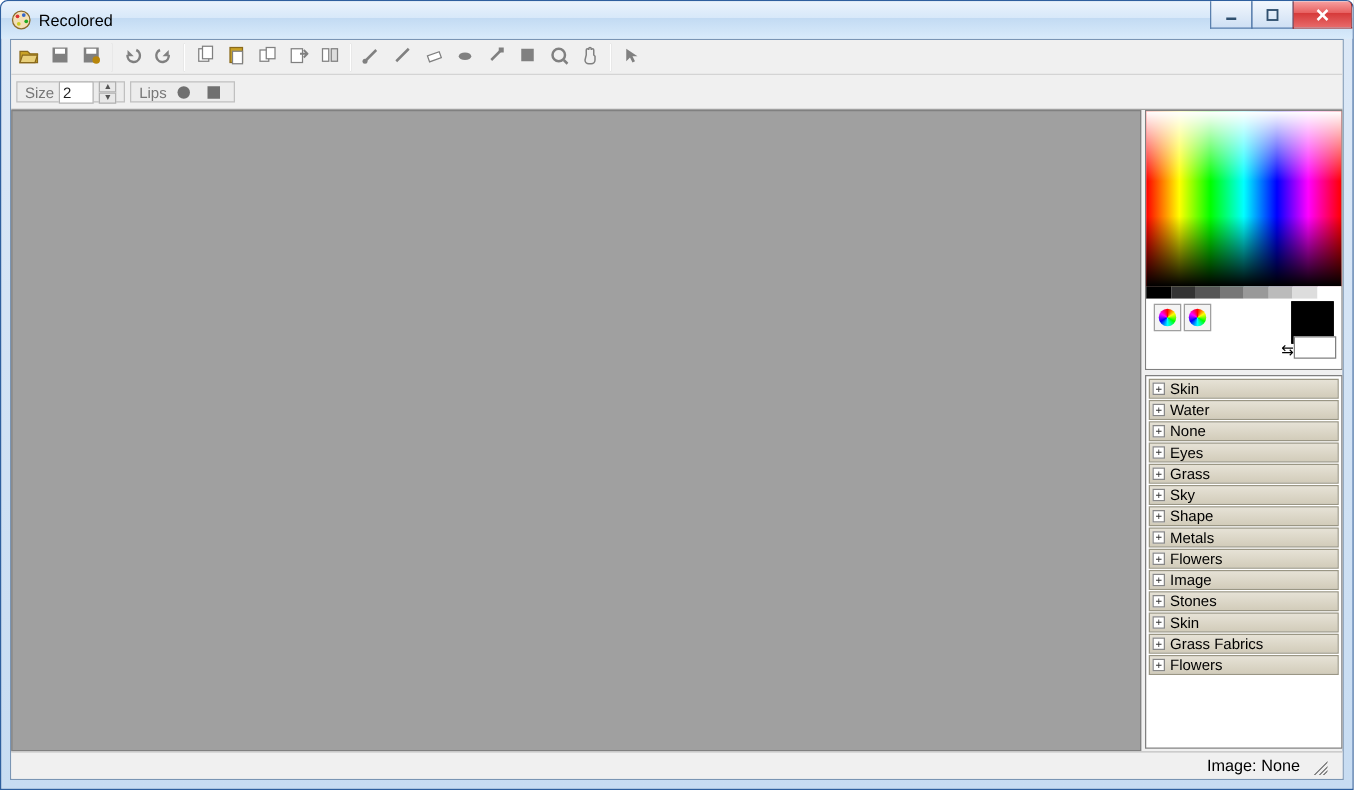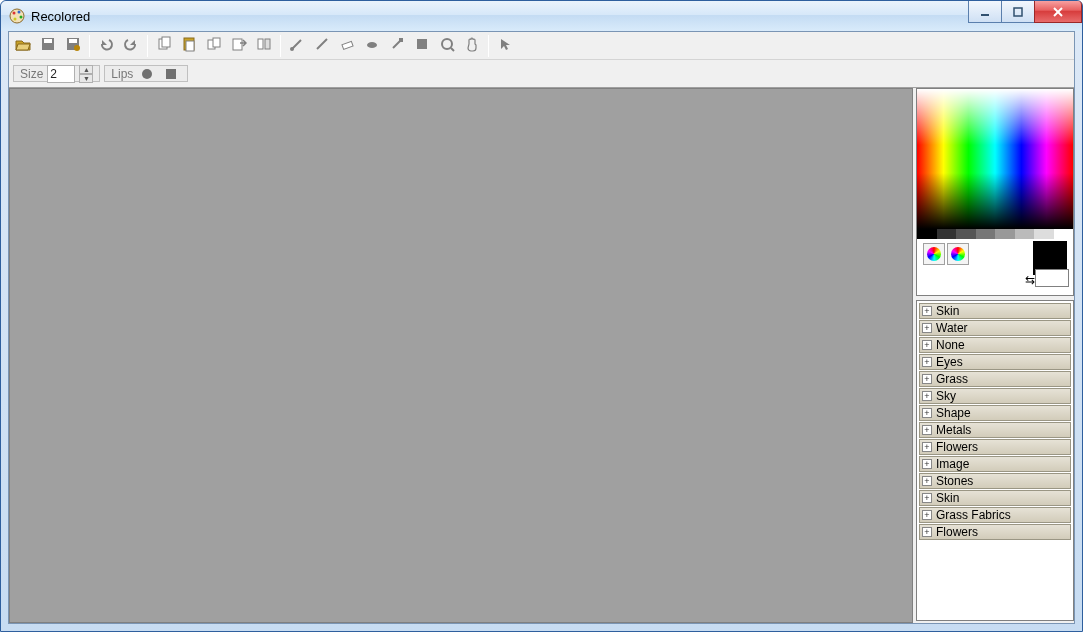--- a/index.html
+++ b/index.html
@@ -465,15 +465,21 @@
             </div>
             <div class="catrow">
               <div class="expander">+</div>
               <div class="catlabel">Flowers</div>
             </div>
           </div>
 
       </div>
     </div>
 
+    <div class="statusbar">
+      <span>Image:</span>
+      &nbsp;
+      <span>None</span>
+      <span class="grip"></span>
+    </div>
 
   </div>
 </div>
 
 </body></html>

